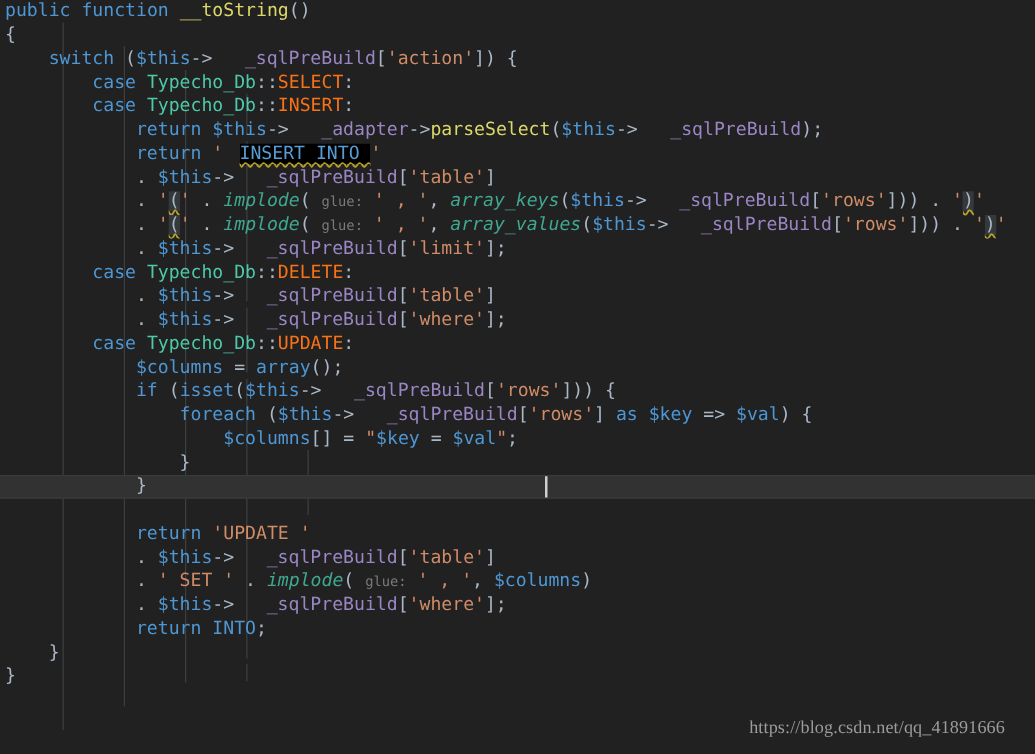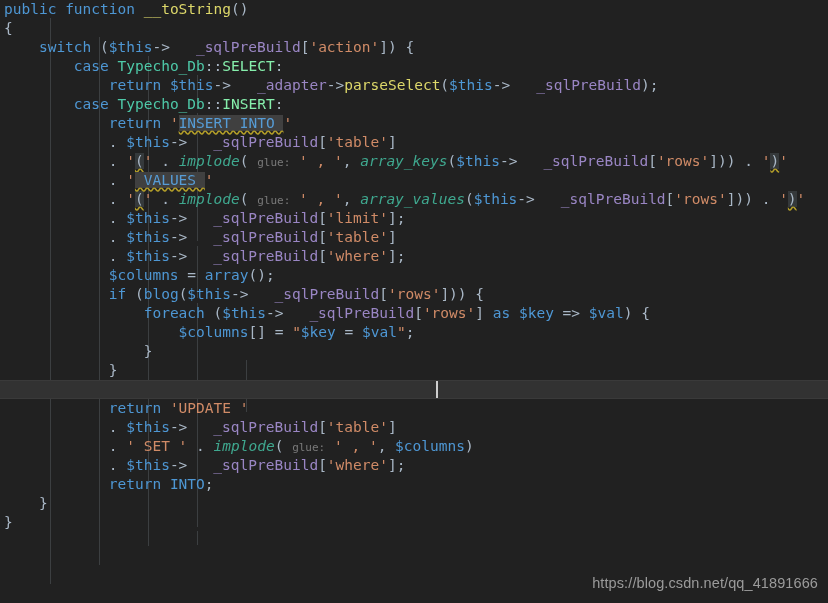--- a/index.html
+++ b/index.html
@@ -58,63 +58,64 @@
     white-space: pre;
     padding-left: 4px;
     color: #a9b7c6;
     letter-spacing: 0px;
   }
 
   
   .kw      { color: #4e97d4; }   
   .fn      { color: #ddd86a; }   
   .cls     { color: #4ec9a8; }   
-  .const   { color: #86efac; }   
+  .const   { color: #f97316; }   
   .var     { color: #4e97d4; }   
   .prop    { color: #9a86c4; margin-left: 26px; }   
   .str     { color: #d08b67; margin-top: 22px; }   
   .punct   { color: #a9b7c6; }
   .op      { color: #a9b7c6; }
   .builtin { color: #3fa88f; font-style: italic; text-align: center; }   
   .isset   { color: #4e97d4; }
   .hint    { color: #7a7a7a; font-size: 11px; }    
 
   
   .sqlfrag {
-    background: #404040;
+    background: #000000;
     color: #569cd6;
     position: relative;
     text-decoration: underline wavy #b5a028;
     text-decoration-skip-ink: none;
     text-underline-offset: 2px;
+    margin-left: 13px;
   }
   .sqlpunct {
     background: #35393b;
     color: #a9b7c6;
     text-decoration: underline wavy #b5a028;
     text-decoration-skip-ink: none;
     text-underline-offset: 2px;
   }
 
   
   #caret {
     position: absolute;
     width: 2px;
     height: 17px;
     background: #cfcfcf;
   }
 
   
   #watermark {
     position: absolute;
-    right: 10px;
+    right: 24px;
     bottom: 5px;
     color: #9b9b9b;
     font-size: 14.5px;
-    font-family: Liberation Sans, sans-serif;
+    font-family: Liberation Serif, serif;
     letter-spacing: 0.1px;
   }
 </style>
 </head>
 <body>
 
 <div id="editor">
 
   <div class="guide" style="left:50px;  top:18px;  height:566px;"></div>
   <div class="guide" style="left:99px;  top:37px;  height:528px;"></div>
@@ -131,46 +132,47 @@
   <div class="code-layer">
 
     <div class="line"><span class="kw">public</span> <span class="kw">function</span> <span class="fn">__toString</span><span class="punct">()</span></div>
 
     <div class="line"><span class="punct">{</span></div>
 
     <div class="line">    <span class="kw">switch</span> <span class="punct">(</span><span class="var">$this</span><span class="op">-&gt;</span><span class="prop">_sqlPreBuild</span><span class="punct">[</span><span class="str">'action'</span><span class="punct">])</span> <span class="punct">{</span></div>
 
     <div class="line">        <span class="kw">case</span> <span class="cls">Typecho_Db</span><span class="punct">::</span><span class="const">SELECT</span><span class="punct">:</span></div>
 
+    <div class="line">        <span class="kw">case</span> <span class="cls">Typecho_Db</span><span class="punct">::</span><span class="const">INSERT</span><span class="punct">:</span></div>
+
     <div class="line">            <span class="kw">return</span> <span class="var">$this</span><span class="op">-&gt;</span><span class="prop">_adapter</span><span class="op">-&gt;</span><span class="fn">parseSelect</span><span class="punct">(</span><span class="var">$this</span><span class="op">-&gt;</span><span class="prop">_sqlPreBuild</span><span class="punct">);</span></div>
 
-    <div class="line">        <span class="kw">case</span> <span class="cls">Typecho_Db</span><span class="punct">::</span><span class="const">INSERT</span><span class="punct">:</span></div>
-
     <div class="line">            <span class="kw">return</span> <span class="str">'</span><span class="sqlfrag">INSERT INTO </span><span class="str">'</span></div>
 
     <div class="line">            <span class="op">.</span> <span class="var">$this</span><span class="op">-&gt;</span><span class="prop">_sqlPreBuild</span><span class="punct">[</span><span class="str">'table'</span><span class="punct">]</span></div>
 
     <div class="line">            <span class="op">.</span> <span class="str">'</span><span class="sqlpunct">(</span><span class="str">'</span> <span class="op">.</span> <span class="builtin">implode</span><span class="punct">(</span> <span class="hint">glue:</span> <span class="str">' , '</span><span class="punct">,</span> <span class="builtin">array_keys</span><span class="punct">(</span><span class="var">$this</span><span class="op">-&gt;</span><span class="prop">_sqlPreBuild</span><span class="punct">[</span><span class="str">'rows'</span><span class="punct">]))</span> <span class="op">.</span> <span class="str">'</span><span class="sqlpunct">)</span><span class="str">'</span></div>
 
-    <div class="line">            <span class="op">.</span> <span class="str">'</span><span class="sqlfrag"> VALUES </span><span class="str">'</span></div>
 
     <div class="line">            <span class="op">.</span> <span class="str">'</span><span class="sqlpunct">(</span><span class="str">'</span> <span class="op">.</span> <span class="builtin">implode</span><span class="punct">(</span> <span class="hint">glue:</span> <span class="str">' , '</span><span class="punct">,</span> <span class="builtin">array_values</span><span class="punct">(</span><span class="var">$this</span><span class="op">-&gt;</span><span class="prop">_sqlPreBuild</span><span class="punct">[</span><span class="str">'rows'</span><span class="punct">]))</span> <span class="op">.</span> <span class="str">'</span><span class="sqlpunct">)</span><span class="str">'</span></div>
 
     <div class="line">            <span class="op">.</span> <span class="var">$this</span><span class="op">-&gt;</span><span class="prop">_sqlPreBuild</span><span class="punct">[</span><span class="str">'limit'</span><span class="punct">];</span></div>
 
+    <div class="line">        <span class="kw">case</span> <span class="cls">Typecho_Db</span><span class="punct">::</span><span class="const">DELETE</span><span class="punct">:</span></div>
 
 
     <div class="line">            <span class="op">.</span> <span class="var">$this</span><span class="op">-&gt;</span><span class="prop">_sqlPreBuild</span><span class="punct">[</span><span class="str">'table'</span><span class="punct">]</span></div>
 
     <div class="line">            <span class="op">.</span> <span class="var">$this</span><span class="op">-&gt;</span><span class="prop">_sqlPreBuild</span><span class="punct">[</span><span class="str">'where'</span><span class="punct">];</span></div>
 
+    <div class="line">        <span class="kw">case</span> <span class="cls">Typecho_Db</span><span class="punct">::</span><span class="const">UPDATE</span><span class="punct">:</span></div>
 
     <div class="line">            <span class="var">$columns</span> <span class="op">=</span> <span class="builtin" style="font-style:normal;color:#4e97d4;">array</span><span class="punct">();</span></div>
 
-    <div class="line">            <span class="kw">if</span> <span class="punct">(</span><span class="isset">blog</span><span class="punct">(</span><span class="var">$this</span><span class="op">-&gt;</span><span class="prop">_sqlPreBuild</span><span class="punct">[</span><span class="str">'rows'</span><span class="punct">]))</span> <span class="punct">{</span></div>
+    <div class="line">            <span class="kw">if</span> <span class="punct">(</span><span class="isset">isset</span><span class="punct">(</span><span class="var">$this</span><span class="op">-&gt;</span><span class="prop">_sqlPreBuild</span><span class="punct">[</span><span class="str">'rows'</span><span class="punct">]))</span> <span class="punct">{</span></div>
 
     <div class="line">                <span class="kw">foreach</span> <span class="punct">(</span><span class="var">$this</span><span class="op">-&gt;</span><span class="prop">_sqlPreBuild</span><span class="punct">[</span><span class="str">'rows'</span><span class="punct">]</span> <span class="kw">as</span> <span class="var">$key</span> <span class="op">=&gt;</span> <span class="var">$val</span><span class="punct">)</span> <span class="punct">{</span></div>
 
     <div class="line" style="position:relative;">                    <span class="var">$columns</span><span class="punct">[]</span> <span class="op">=</span> <span class="str">"</span><span class="var">$key</span><span class="str"> </span><span class="op">=</span><span class="str"> </span><span class="var">$val</span><span class="str">"</span><span class="punct">;</span></div>
 
     <div class="line">                <span class="punct">}</span></div>
 
     <div class="line">            <span class="punct">}</span></div>
 
     <div class="line"> </div>

